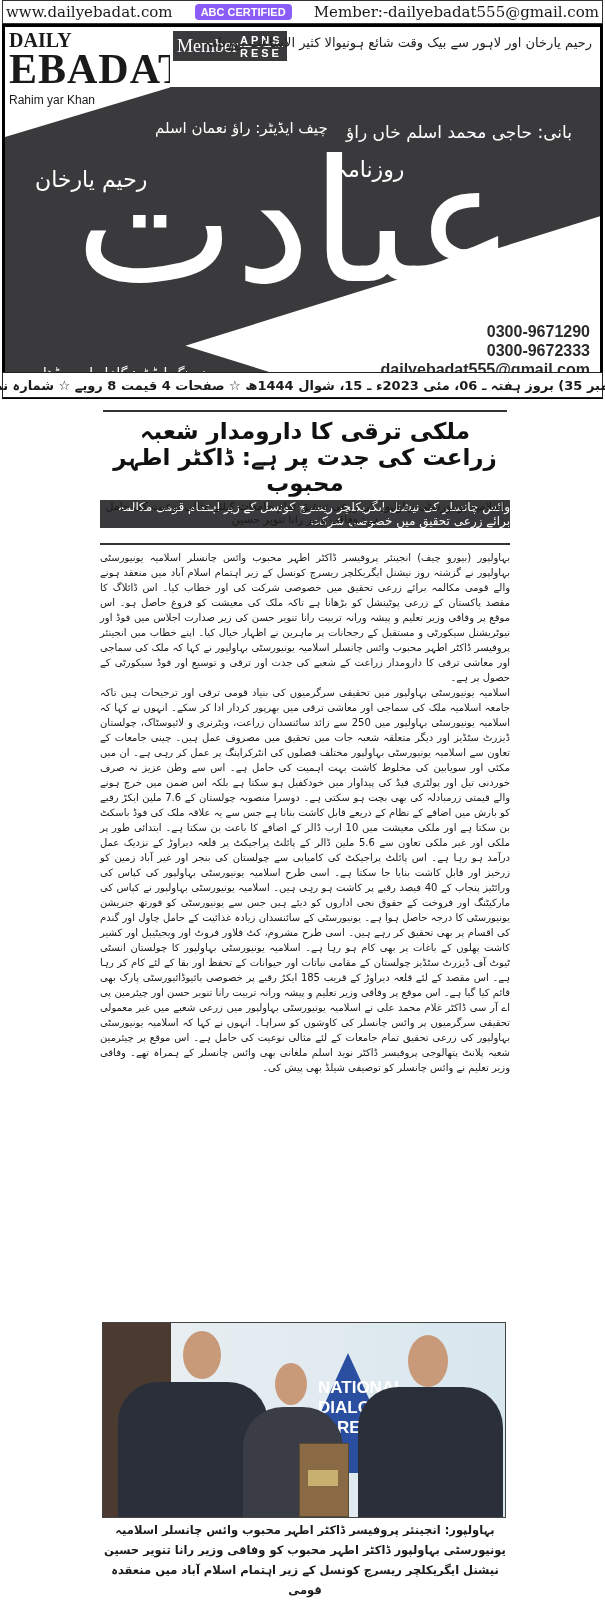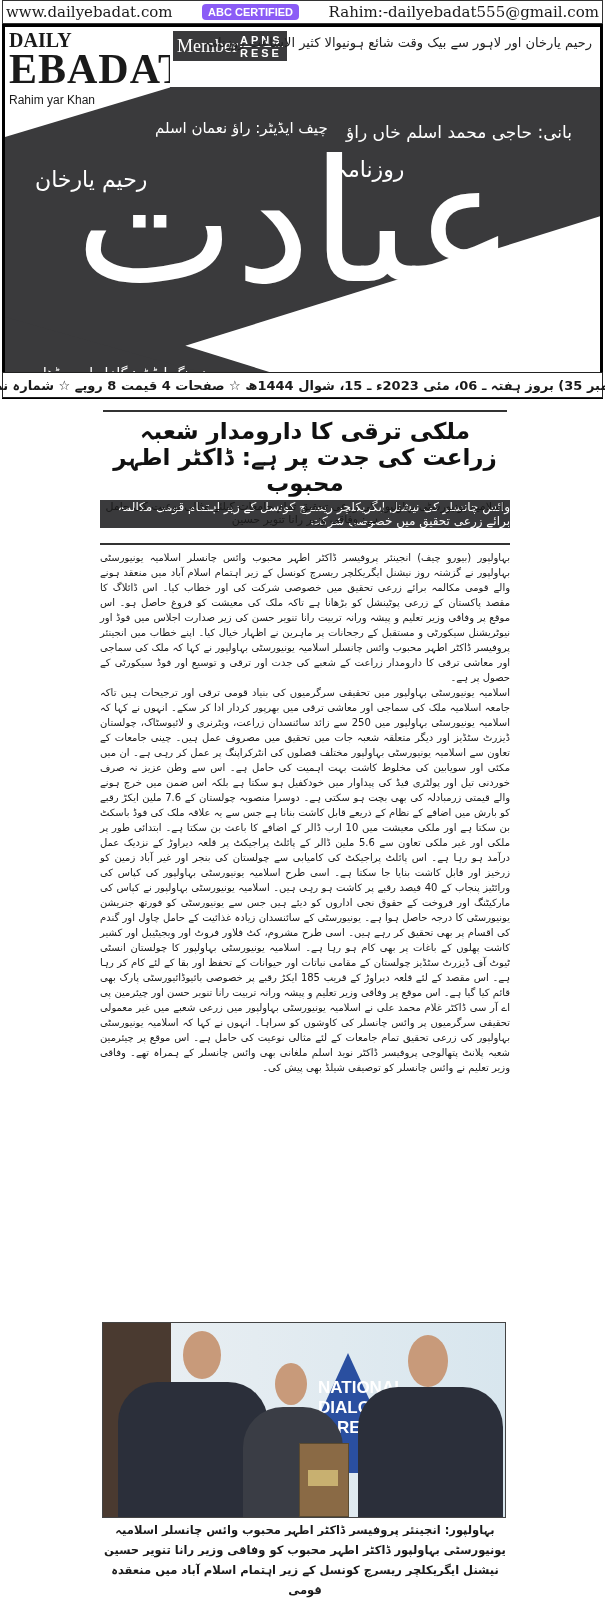--- a/index.html
+++ b/index.html
@@ -67,21 +67,21 @@
   .photo .shield::after { content: ""; position: absolute; left: 8px; top: 26px; width: 30px; height: 16px; background: #c8b070; }
 
   .caption { position: absolute; left: 100px; top: 1520px; width: 410px; direction: rtl; text-align: center; font-family: "DejaVu Sans", sans-serif; font-size: 11.5px; line-height: 20px; font-weight: bold; color: #1a1a1a; }
 </style>
 </head>
 <body>
 
 <div class="topbar">
   <span class="site">www.dailyebadat.com</span>
   <span class="abc">ABC CERTIFIED</span>
-  <span class="email">Rahim:-dailyebadat555@gmail.com</span>
+  <span class="email">Member:-dailyebadat555@gmail.com</span>
 </div>
 
 <div class="masthead">
   <div class="mh-white-top"></div>
   <div class="mh-logo-block">
     <div class="daily">DAILY</div>
     <div class="ebadat">EBADAT</div>
     <div class="ryk">Rahim yar Khan</div>
   </div>
   <div class="member">
@@ -94,20 +94,25 @@
   <div class="tagline">رحیم یارخان اور لاہور سے بیک وقت شائع ہونیوالا کثیر الاشاعت روزنامہ</div>
 
   <div class="mh-urdu founder">بانی: حاجی محمد اسلم خاں راؤ</div>
   <div class="mh-urdu chief-editor">چیف ایڈیٹر: راؤ نعمان اسلم</div>
   <div class="mh-urdu city">رحیم یارخان</div>
   <div class="mh-urdu roznama">روزنامہ</div>
   <div class="big-logo">عبادت</div>
 
   <div class="mh-white-wedge"></div>
   <div class="mh-dark-band"></div>
+  <div class="contact">
+    <div>0300-9671290</div>
+    <div>0300-9672333</div>
+    <div>dailyebadat555@gmail.com</div>
+  </div>
   <div class="managing">مینیجنگ ایڈیٹر: گلزار احمد ڈھلوں</div>
 </div>
 
 <div class="issue">(جلد نمبر 35) بروز ہفتہ ـ 06، مئی 2023ء ـ 15، شوال 1444ھ ☆ صفحات 4 قیمت 8 روپے ☆ شمارہ نمبر 32</div>
 
 <div class="rule-top"></div>
 <div class="headline">ملکی ترقی کا دارومدار شعبہ زراعت کی جدت پر ہے: ڈاکٹر اطہر محبوب</div>
 <div class="subhead-dark">
   <span>وائس چانسلر کی نیشنل ایگریکلچر ریسرچ کونسل کے زیر اہتمام قومی مکالمہ برائے زرعی تحقیق میں خصوصی شرکت</span>
 </div>

